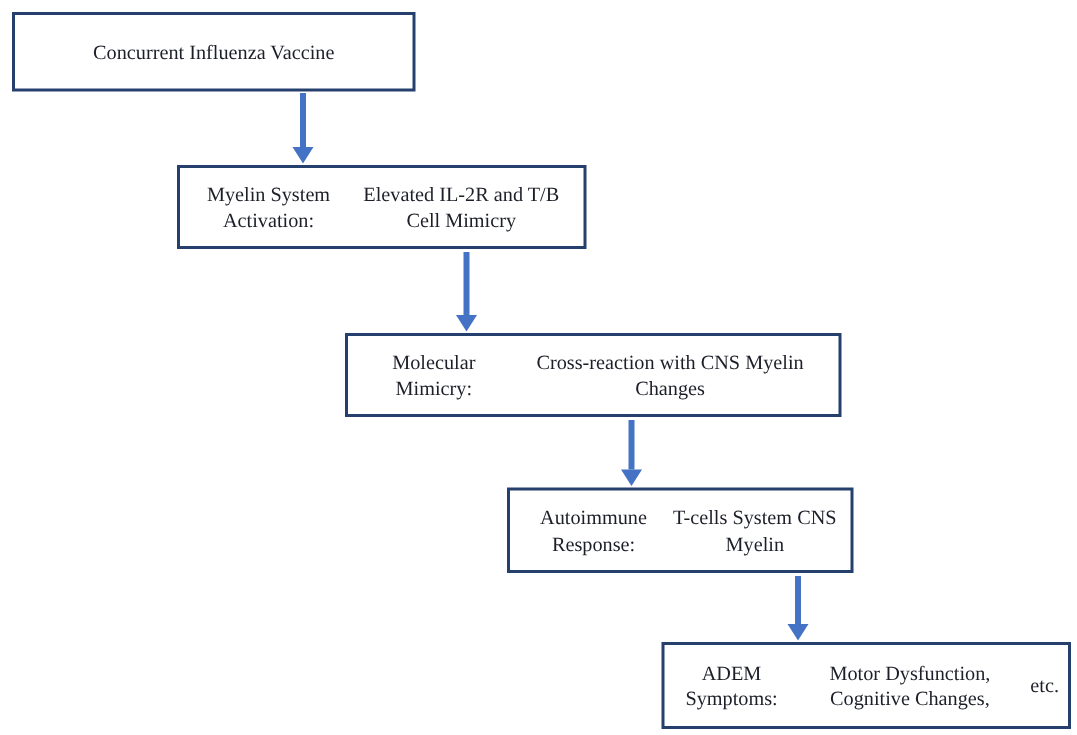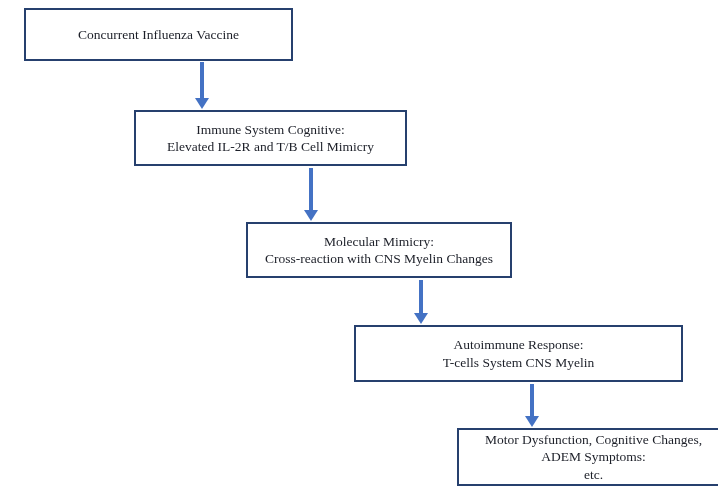--- a/index.html
+++ b/index.html
@@ -18,34 +18,33 @@
     width: 718px;
     height: 490px;
     background: var(--background);
     overflow: hidden;
   }
   .node {
     position: absolute;
     border: 2px solid var(--box-border);
     background: var(--background);
     display: flex;
-    flex-direction: column;
+    flex-direction: row;
     justify-content: center;
     align-items: center;
     text-align: center;
     color: var(--text);
     font-size: 13.5px;
     line-height: 17.5px;
     padding: 2px 6px;
-    margin-left: 16px;
   }
   .node1 { left: 8px;   top: 8px;   width: 269px; height: 53px; }
   .node2 { left: 118px; top: 110px; width: 273px; height: 56px; }
-  .node3 { left: 230px; top: 222px; width: 266px; height: 56px; }
-  .node4 { left: 338px; top: 325px; width: 329px; height: 57px; }
+  .node3 { left: 230px; top: 222px; width: 331px; height: 56px; }
+  .node4 { left: 338px; top: 325px; width: 231px; height: 57px; }
   .node5 { left: 441px; top: 428px; width: 273px; height: 58px; }
 
   .arrow {
     position: absolute;
     width: 14px;
     display: flex;
     flex-direction: column;
     align-items: center;
   }
   .arrow .shaft {
@@ -73,21 +72,21 @@
   <div class="node node1">
     <div class="line">Concurrent Influenza Vaccine</div>
   </div>
 
   <div class="arrow arrow1">
     <div class="shaft"></div>
     <div class="head"></div>
   </div>
 
   <div class="node node2">
-    <div class="line">Immune System Cognitive:</div>
+    <div class="line">Myelin System Activation:</div>
     <div class="line">Elevated IL-2R and T/B Cell Mimicry</div>
   </div>
 
   <div class="arrow arrow2">
     <div class="shaft"></div>
     <div class="head"></div>
   </div>
 
   <div class="node node3">
     <div class="line">Molecular Mimicry:</div>
@@ -103,18 +102,18 @@
     <div class="line">Autoimmune Response:</div>
     <div class="line">T-cells System CNS Myelin</div>
   </div>
 
   <div class="arrow arrow4">
     <div class="shaft"></div>
     <div class="head"></div>
   </div>
 
   <div class="node node5">
+    <div class="line">ADEM Symptoms:</div>
     <div class="line">Motor Dysfunction, Cognitive Changes,</div>
-    <div class="line">ADEM Symptoms:</div>
     <div class="line">etc.</div>
   </div>
 
 </div>
 
 </body></html>

